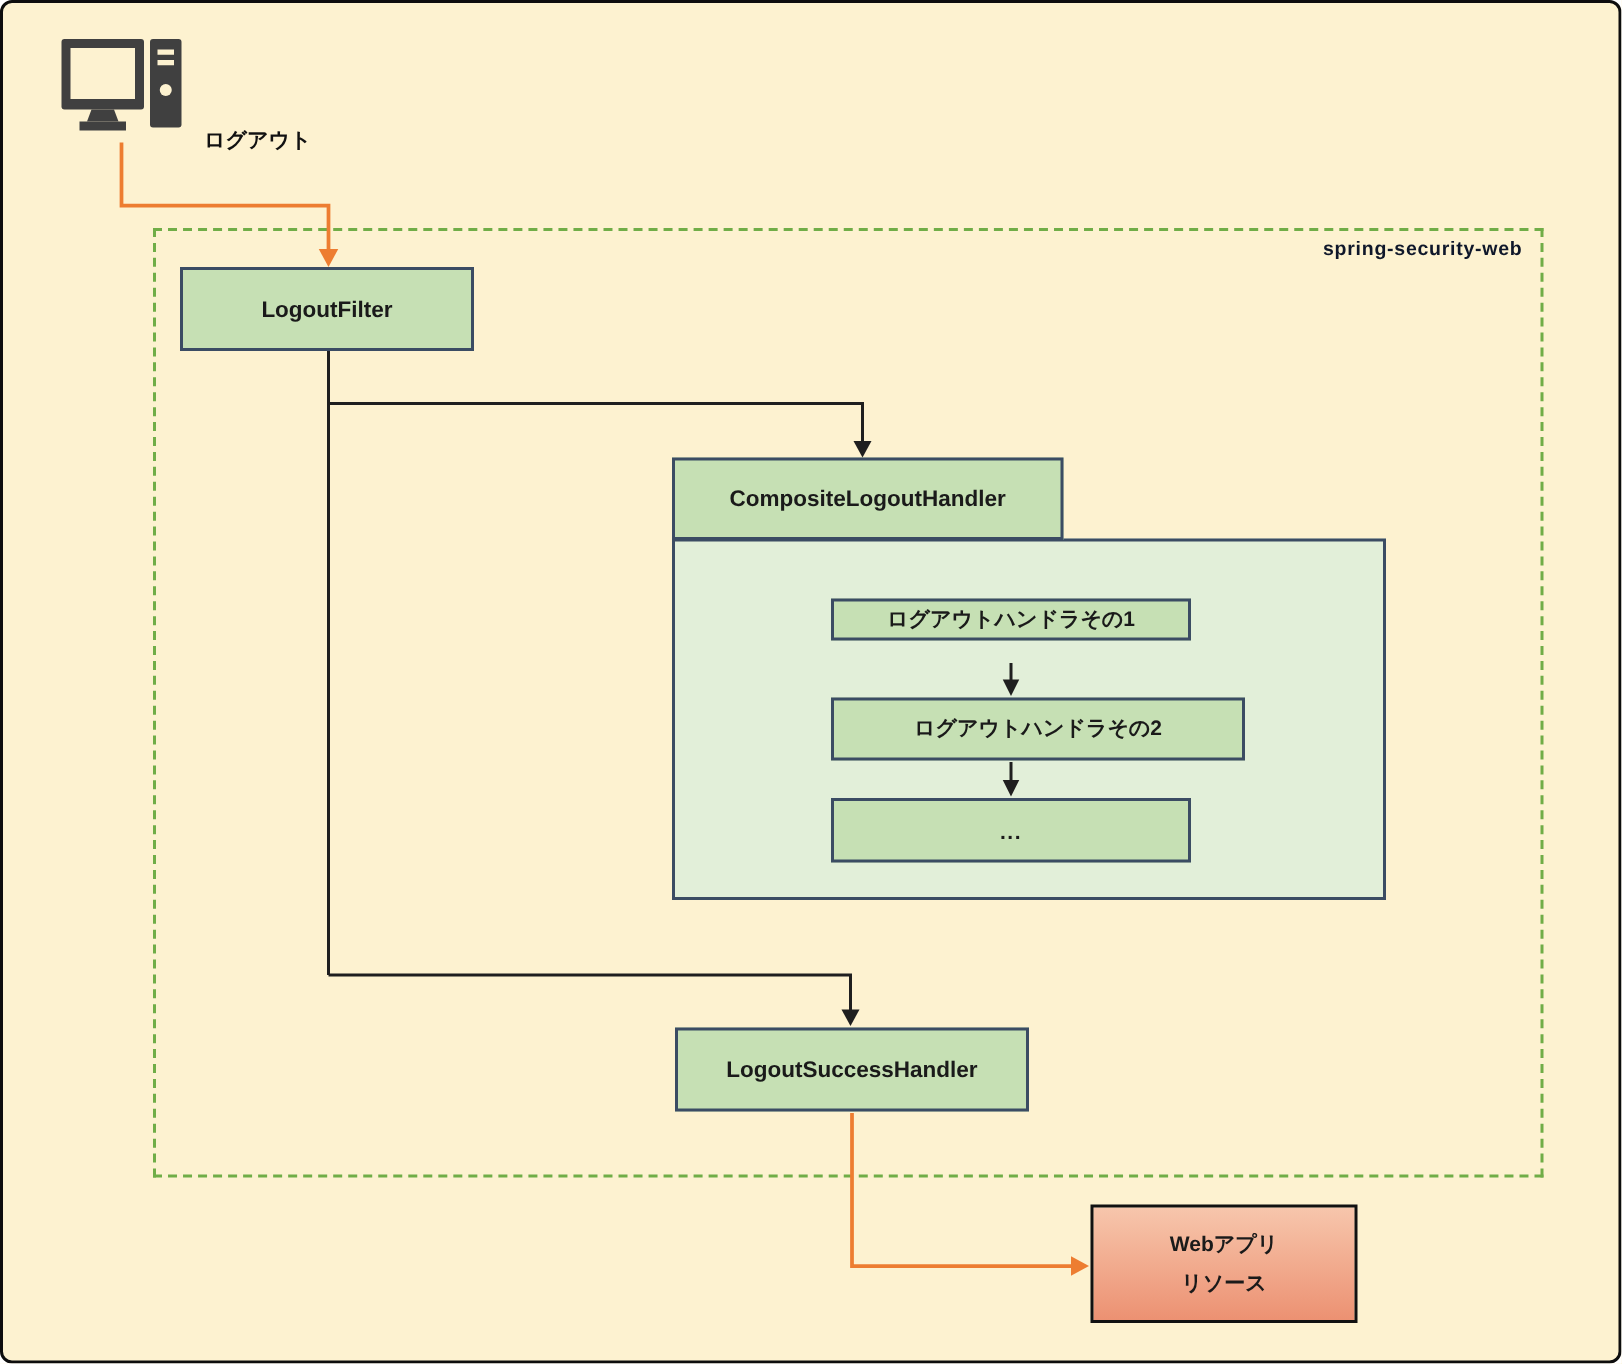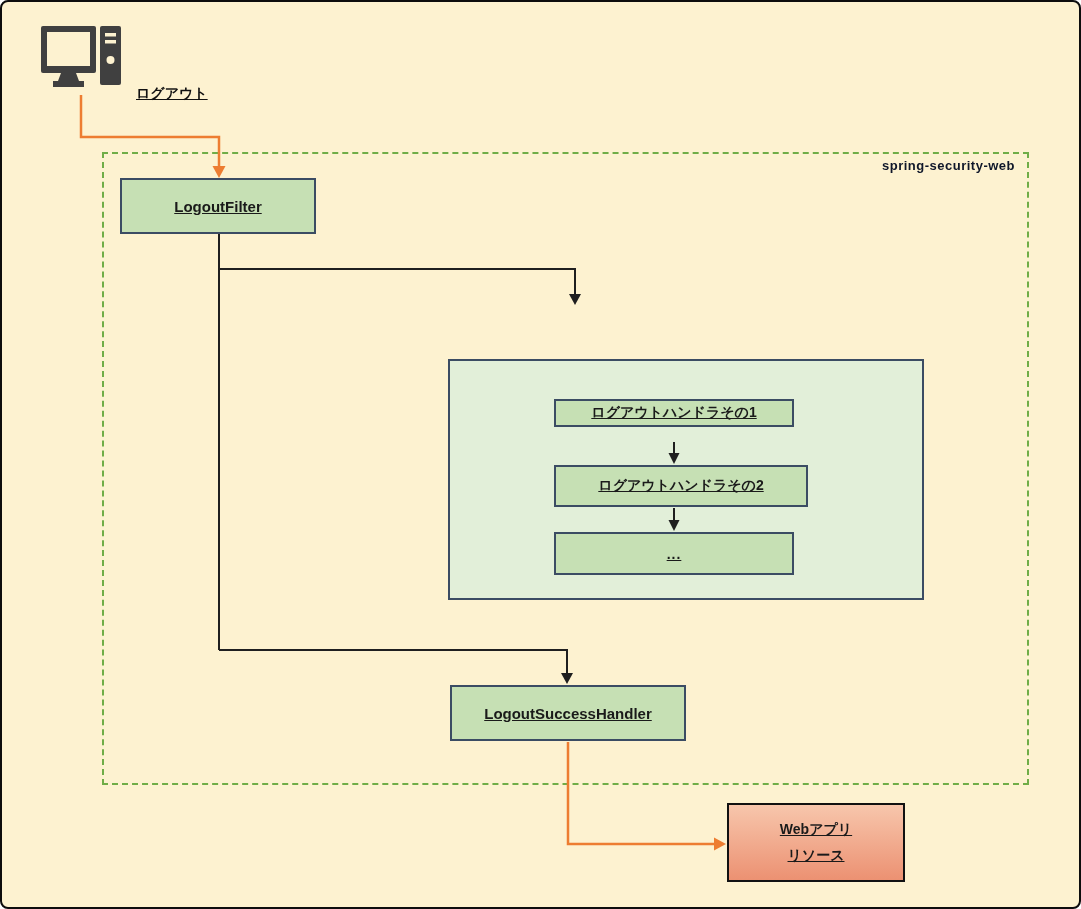--- a/index.html
+++ b/index.html
@@ -9,21 +9,21 @@
   #canvas {
     position: relative;
     width: 1081px;
     height: 909px;
     background: #FDF2D0;
     border: 2px solid #0d0d0d;
     border-radius: 8px;
     overflow: hidden;
   }
 
-  .abs { position: absolute; text-decoration: underline; }
+  .abs { position: absolute; }
 
   
   .module-container {
     left: 100px; top: 150px;
     width: 927px; height: 633px;
     border: 2px dashed #70AD47;
     z-index: 1;
   }
   .module-label {
     position: absolute;
@@ -51,21 +51,21 @@
 
   #logout-filter        { left: 118px; top: 176px; width: 196px; height: 56px; }
   #composite-handler    { left: 446px; top: 303px; width: 261px; height: 55px; z-index: 4; }
   #handler-group {
     left: 446px; top: 357px; width: 476px; height: 241px;
     background: #E2EFD9;
     border: 2px solid #3B4C63;
     z-index: 2;
   }
   #handler-1            { left: 552px; top: 397px; width: 240px; height: 28px; }
-  #handler-2            { left: 552px; top: 463px; width: 254px; height: 42px; }
+  #handler-2            { left: 552px; top: 463px; width: 276px; height: 42px; }
   #handler-more         { left: 552px; top: 530px; width: 240px; height: 43px; letter-spacing: 1px; }
   #logout-success       { left: 448px; top: 683px; width: 236px; height: 56px; }
 
   #web-app-resource {
     left: 725px; top: 801px; width: 178px; height: 79px;
     background: linear-gradient(180deg, #F7C6AC 0%, #EC9172 100%);
     border: 2px solid #111111;
     display: flex;
     flex-direction: column;
     align-items: center;
@@ -121,20 +121,23 @@
   <div class="abs module-container">
     <span class="module-label">spring-security-web</span>
   </div>
 
   <div class="abs node node-en" id="logout-filter">
     <span>LogoutFilter</span>
   </div>
 
   <div class="abs" id="handler-group"></div>
 
+  <div class="abs node node-en" id="composite-handler">
+    <span>CompositeLogoutHandler</span>
+  </div>
 
   <div class="abs node node-jp" id="handler-1">
     <span>ログアウトハンドラその1</span>
   </div>
 
   <div class="abs node node-jp" id="handler-2">
     <span>ログアウトハンドラその2</span>
   </div>
 
   <div class="abs node node-jp" id="handler-more">

